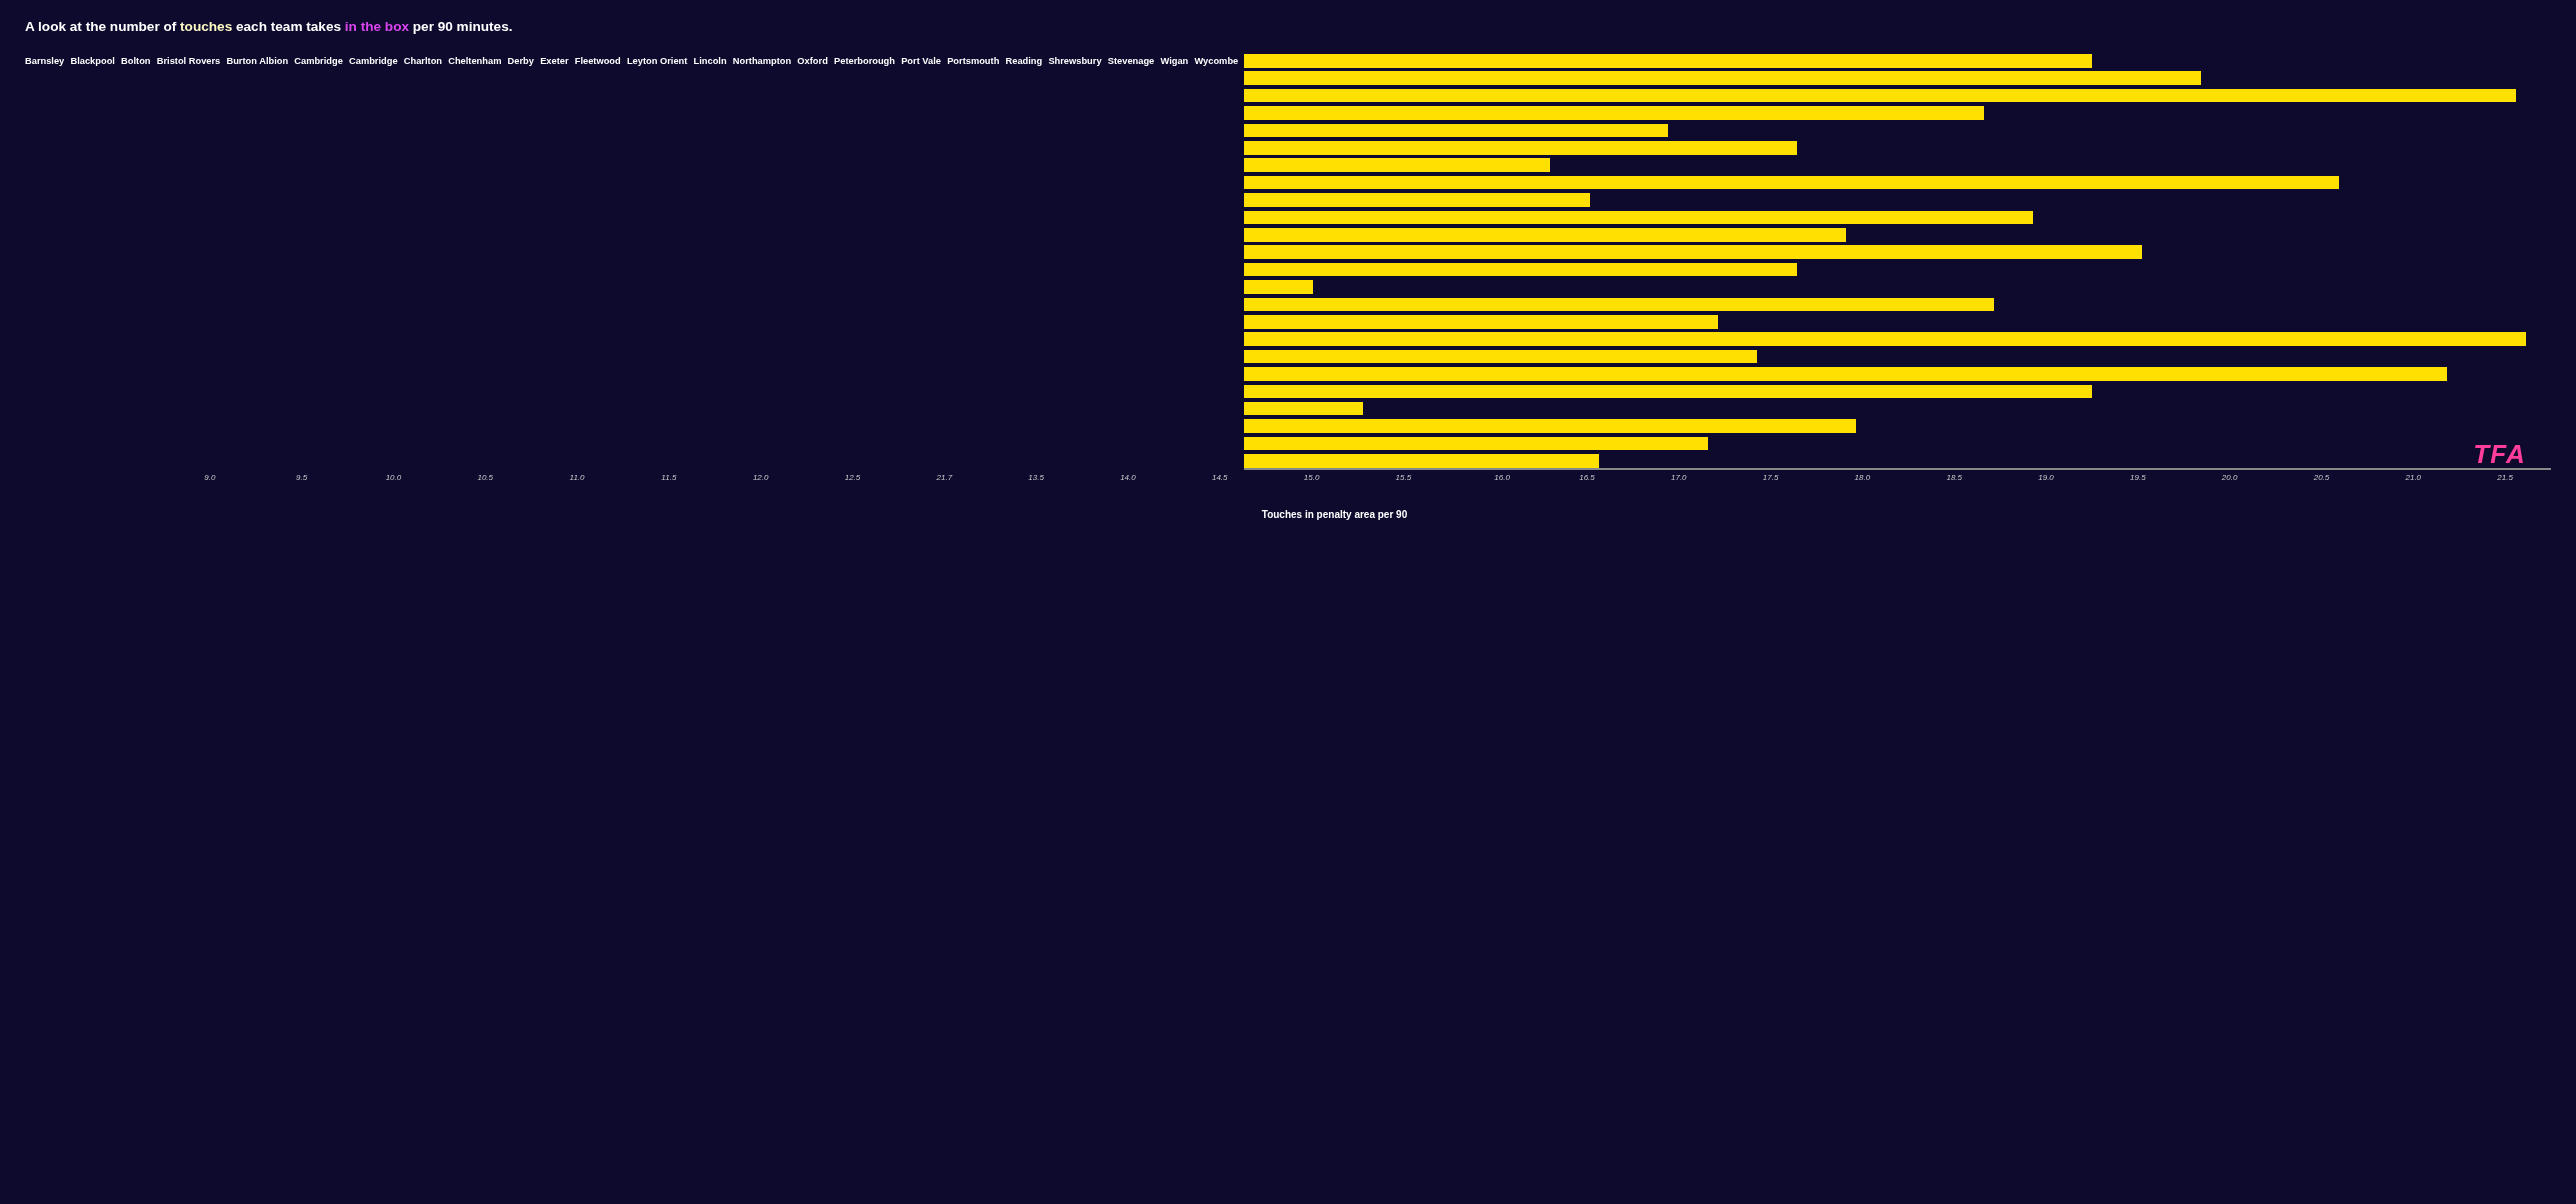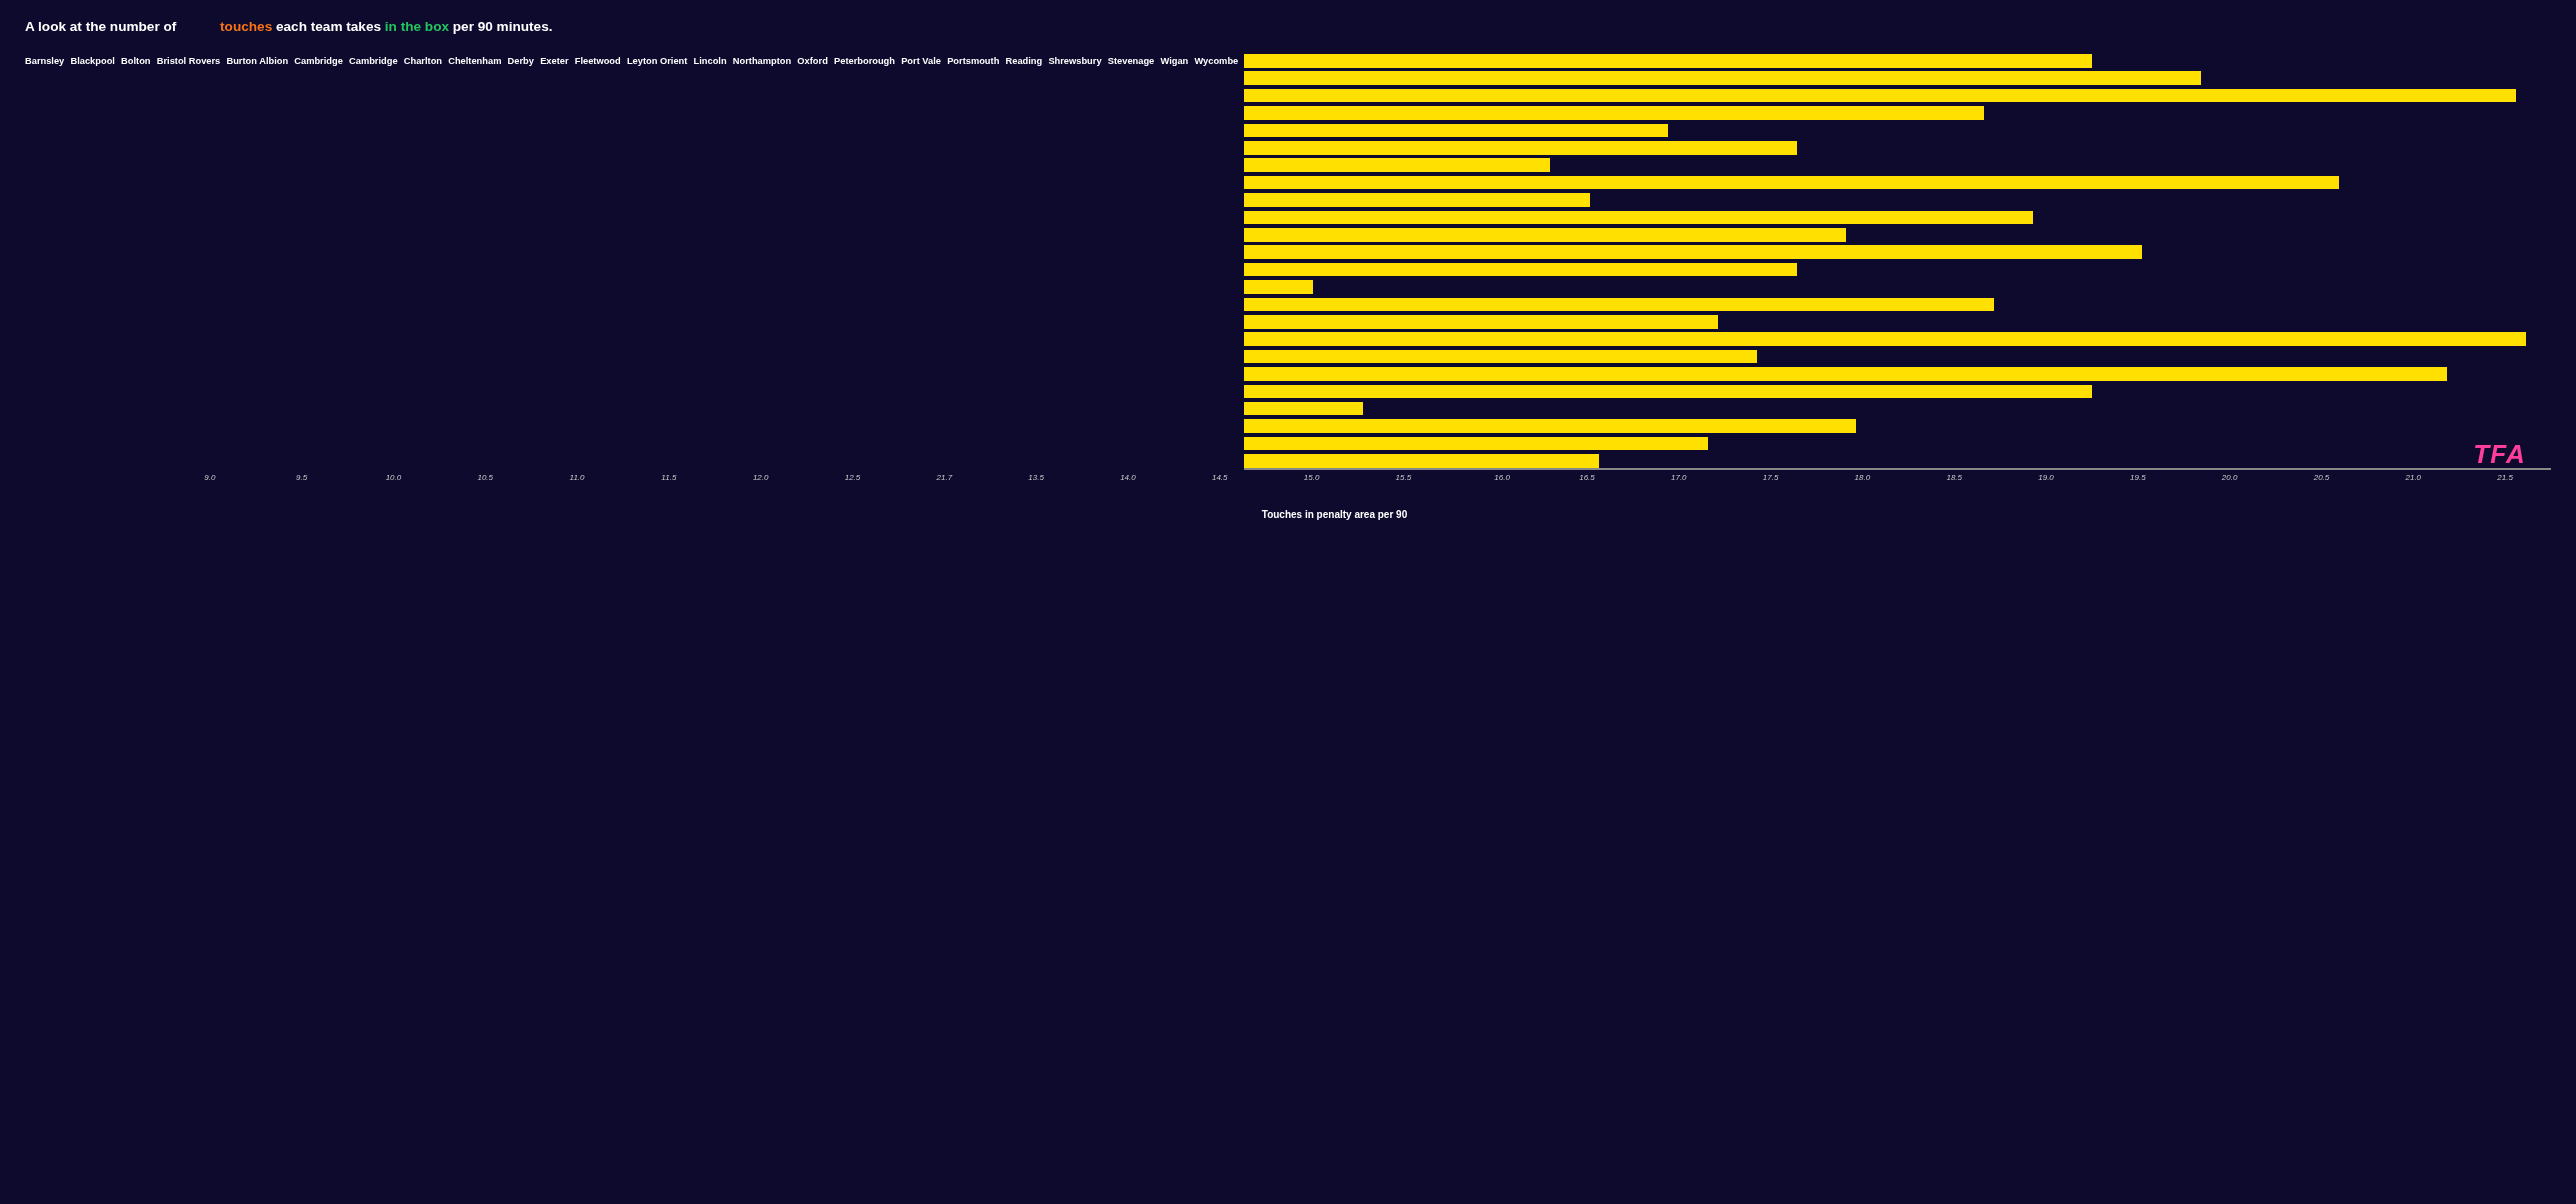--- a/index.html
+++ b/index.html
@@ -8,22 +8,22 @@
       font-family: Arial, sans-serif;
       padding: 18.6px 25px 25px 25px;
       min-height: 100vh;
     }
     .title {
       color: #fff;
       font-size: 13.6px;
       font-weight: bold;
       margin-bottom: 18.6px;
     }
-    .title .touches { color: #f97316; margin-left: 40px; }
-    .title .inbox { color: #22c55e; }
+    .title .touches { color: #fef9c3; }
+    .title .inbox { color: #d946ef; }
     .chart-container {
       display: flex;
       flex-direction: column;
       width: 100%;
     }
     .chart-area {
       display: flex;
       width: 100%;
     }
     .labels-col {

